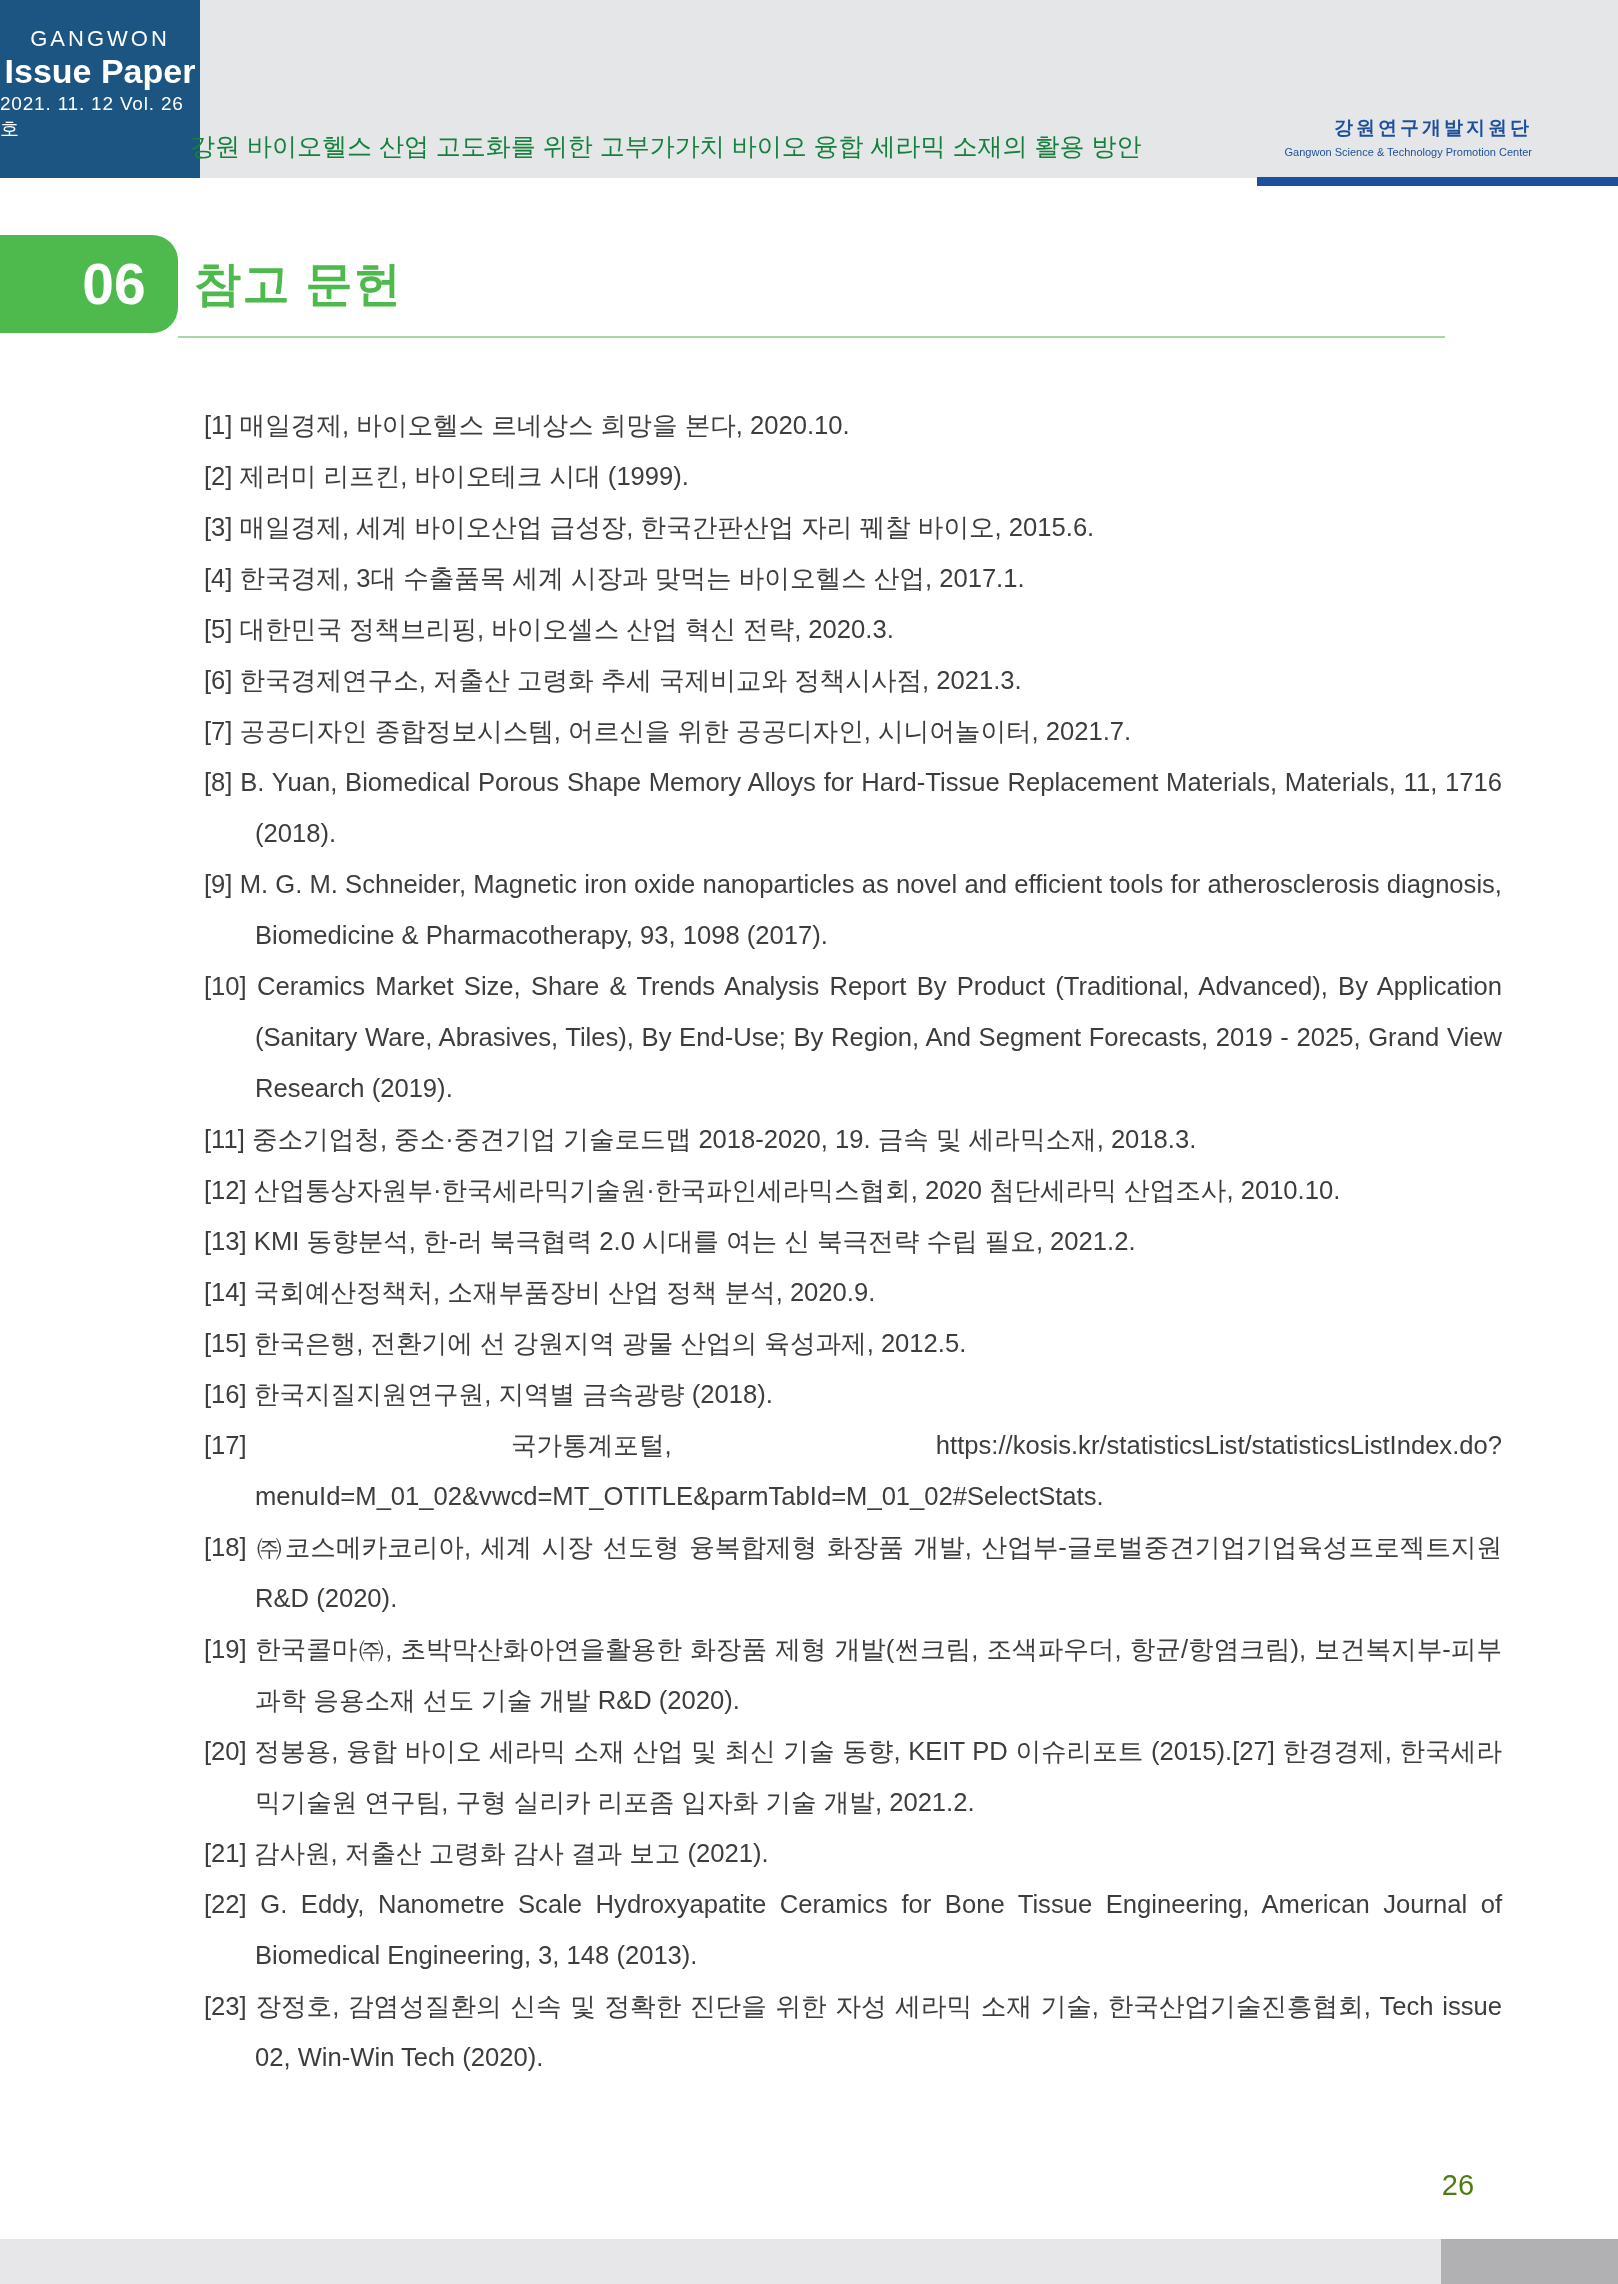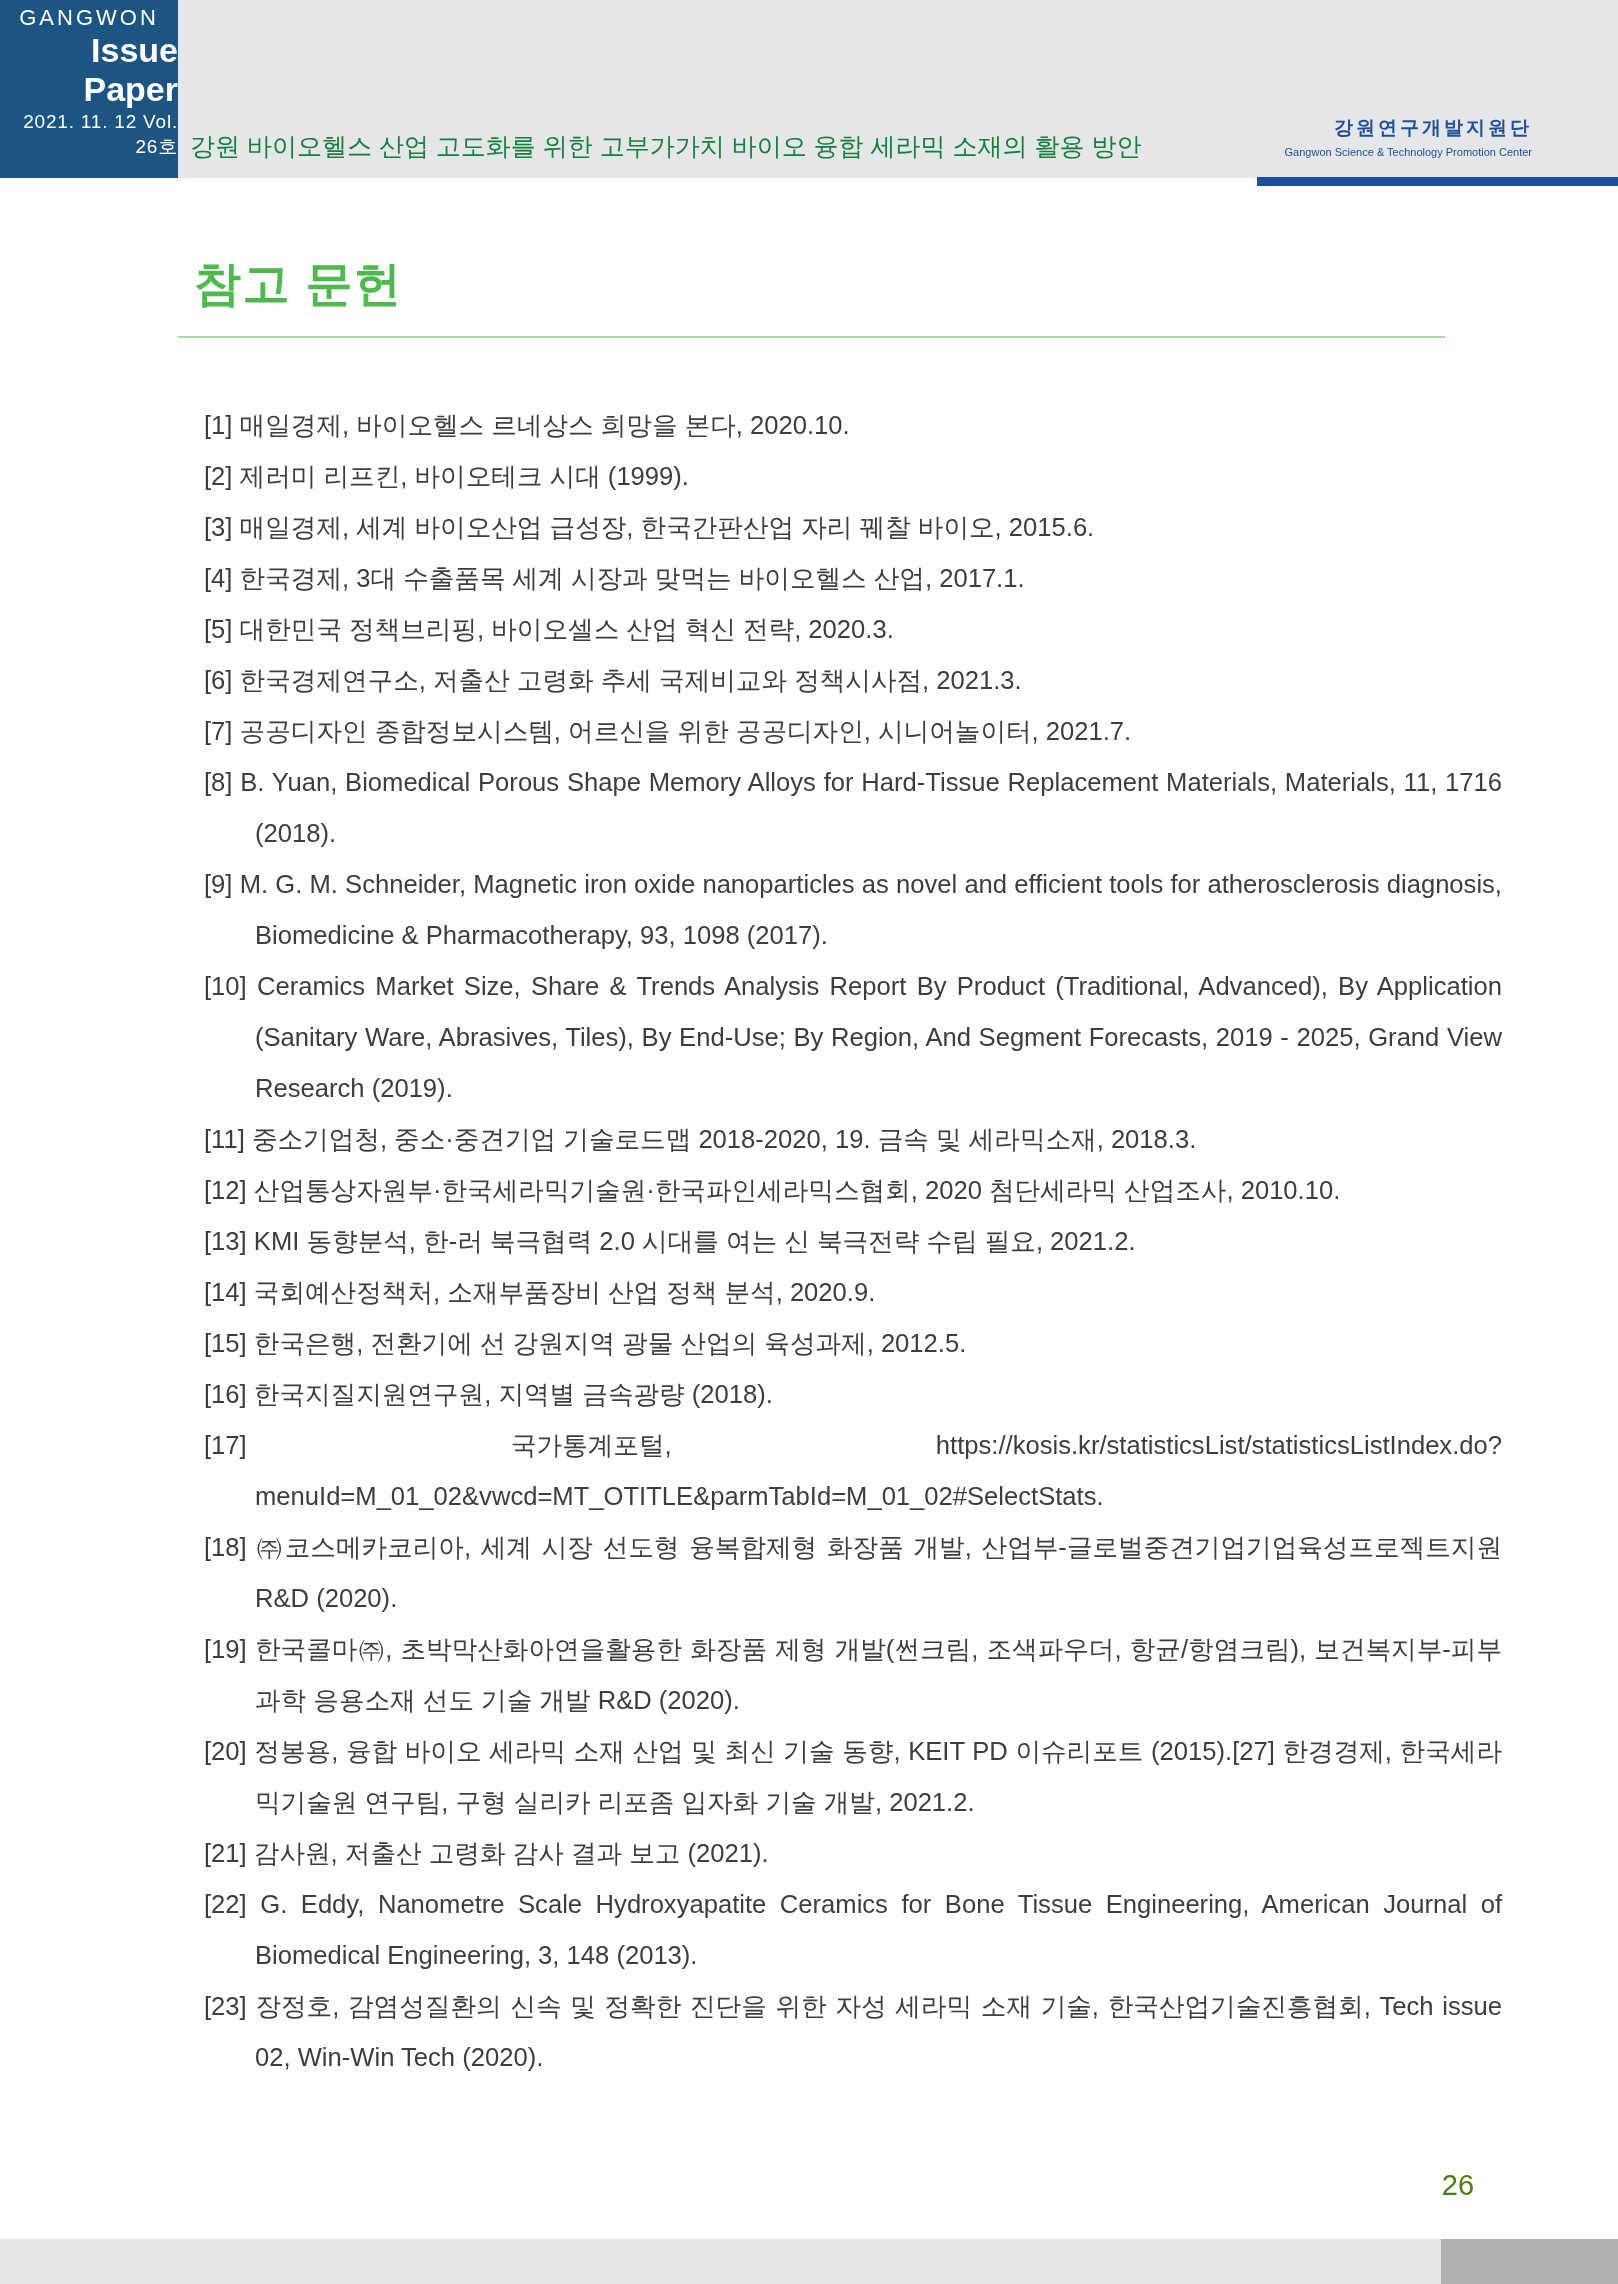--- a/index.html
+++ b/index.html
@@ -13,28 +13,27 @@
   }
 
   
   .header {
     position: absolute; top: 0; left: 0;
     width: 1618px; height: 178px;
     background: #e5e6e7;
   }
   .brand-box {
     position: absolute; top: 0; left: 0;
-    width: 178px; height: 178px;
+    width: 200px; height: 178px;
     background: #1c5582;
     color: #ffffff;
     display: flex; flex-direction: column;
     justify-content: flex-end; align-items: center;
     box-sizing: border-box;
-    padding-bottom: 18px;
-    text-align: right;
+    padding-bottom: 36px;
   }
   .brand-gangwon { font-size: 22px; letter-spacing: 3px; font-weight: normal; line-height: 25.6px; }
   .brand-issue   { font-size: 34px; font-weight: bold; line-height: 39px; letter-spacing: 0px; }
   .brand-volume  { font-size: 19px; line-height: 25.6px; letter-spacing: 0.8px; }
 
   .document-title {
     position: absolute; left: 190px; bottom: 15px;
     font-size: 25px; font-weight: normal; color: #15803d;
     letter-spacing: 0px; white-space: nowrap;
   }
@@ -122,20 +121,23 @@
       <div class="brand-volume">2021. 11. 12  Vol. 26호</div>
     </div>
     <div class="document-title">강원 바이오헬스 산업 고도화를 위한 고부가가치 바이오 융합 세라믹 소재의 활용 방안</div>
     <div class="org-block">
       <div class="org-kr">강원연구개발지원단</div>
       <div class="org-en">Gangwon Science &amp; Technology Promotion Center</div>
     </div>
   </div>
   <div class="header-accent-bar"></div>
 
+  <div class="section-badge">
+    <span>06</span>
+  </div>
   <div class="section-title">참고 문헌</div>
   <div class="section-underline"></div>
 
   <div class="references-list">
     <div class="reference-item">
       <span class="reference-label">[1]</span> <span>매일경제, 바이오헬스 르네상스 희망을 본다, 2020.10.</span>
     </div>
 
     <div class="reference-item">
       <span class="reference-label">[2]</span> <span>제러미 리프킨, 바이오테크 시대 (1999).</span>

